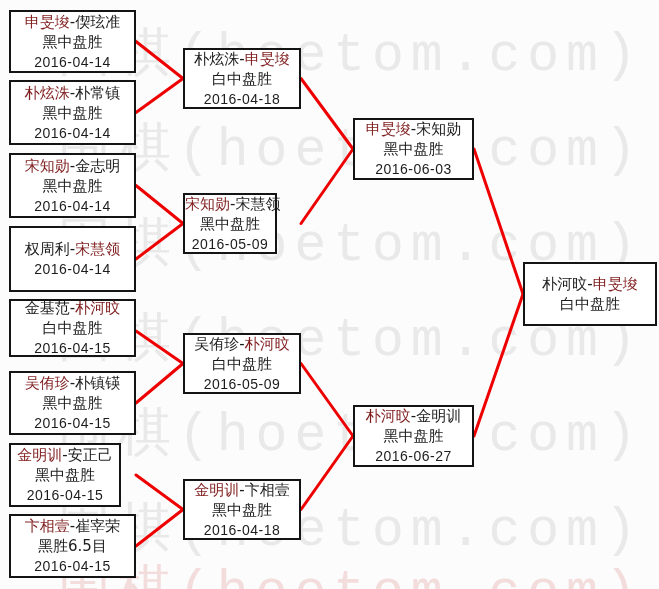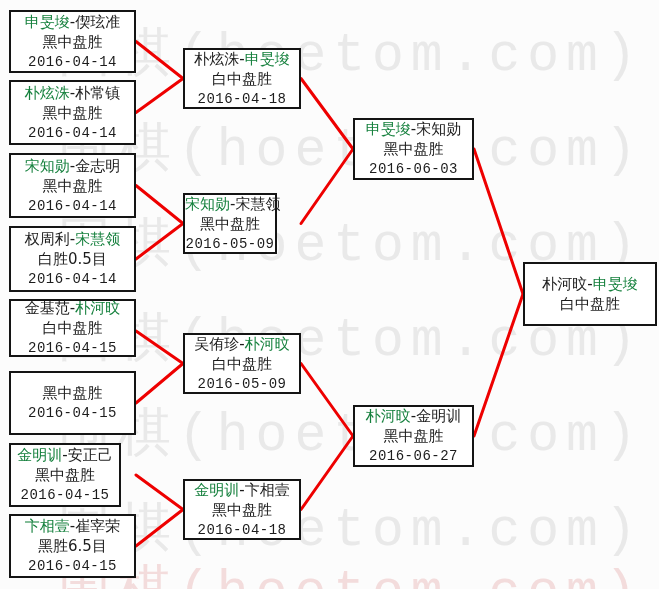--- a/index.html
+++ b/index.html
@@ -19,22 +19,22 @@
   }
   .wm.pink{color:#f3dcdc;}
   #wires{position:absolute;left:0;top:0;z-index:1;pointer-events:none;}
   .match{
     position:absolute;z-index:2;box-sizing:border-box;
     background:#ffffff;border:2px solid #141414;
     text-align:center;font-size:15px;line-height:20px;color:#1c1c1c;
     display:flex;flex-direction:column;justify-content:center;
   }
   .match .l1{white-space:nowrap;}
-  .match .l3{font-family:Liberation Mono, monospace;font-size:14px;letter-spacing:0.5px;}
-  .win{color:#15803d;}
+  .match .l3{font-family:Liberation Sans, sans-serif;font-size:14px;letter-spacing:0.5px;}
+  .win{color:#7f1d1d;}
 </style>
 </head>
 <body>
 
 <div id="stage">
 
   <div class="wm" style="top:30px">围棋(hoetom.com)</div>
   <div class="wm" style="top:125px">围棋(hoetom.com)</div>
   <div class="wm" style="top:220px">围棋(hoetom.com)</div>
   <div class="wm" style="top:315px">围棋(hoetom.com)</div>
@@ -74,31 +74,31 @@
   </div>
 
   <div class="match" style="left:9px;top:153px;width:127px;height:65px">
     <div class="l1"><span class="win">宋知勋</span><span>-</span><span>金志明</span></div>
     <div class="l2">黑中盘胜</div>
     <div class="l3">2016-04-14</div>
   </div>
 
   <div class="match" style="left:9px;top:226px;width:127px;height:66px">
     <div class="l1"><span>权周利</span><span>-</span><span class="win">宋慧领</span></div>
-    <div class="l2">白胜0.5目</div>
     <div class="l3">2016-04-14</div>
   </div>
 
   <div class="match" style="left:9px;top:299px;width:127px;height:58px">
     <div class="l1"><span>金基范</span><span>-</span><span class="win">朴河旼</span></div>
     <div class="l2">白中盘胜</div>
     <div class="l3">2016-04-15</div>
   </div>
 
   <div class="match" style="left:9px;top:371px;width:127px;height:64px">
+    <div class="l1"><span class="win">吴侑珍</span><span>-</span><span>朴镇锳</span></div>
     <div class="l2">黑中盘胜</div>
     <div class="l3">2016-04-15</div>
   </div>
 
   <div class="match" style="left:9px;top:443px;width:112px;height:64px">
     <div class="l1"><span class="win">金明训</span><span>-</span><span>安正己</span></div>
     <div class="l2">黑中盘胜</div>
     <div class="l3">2016-04-15</div>
   </div>
 

